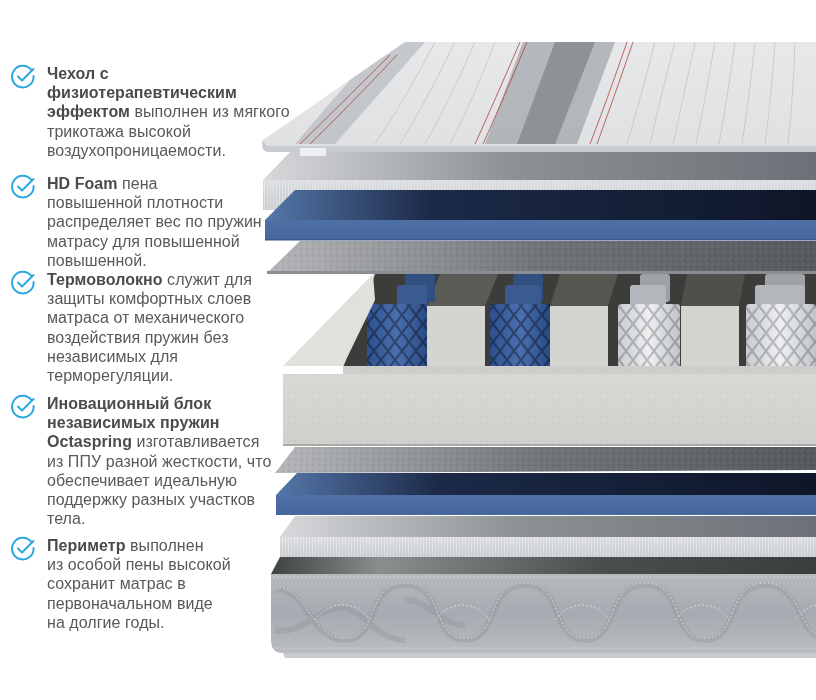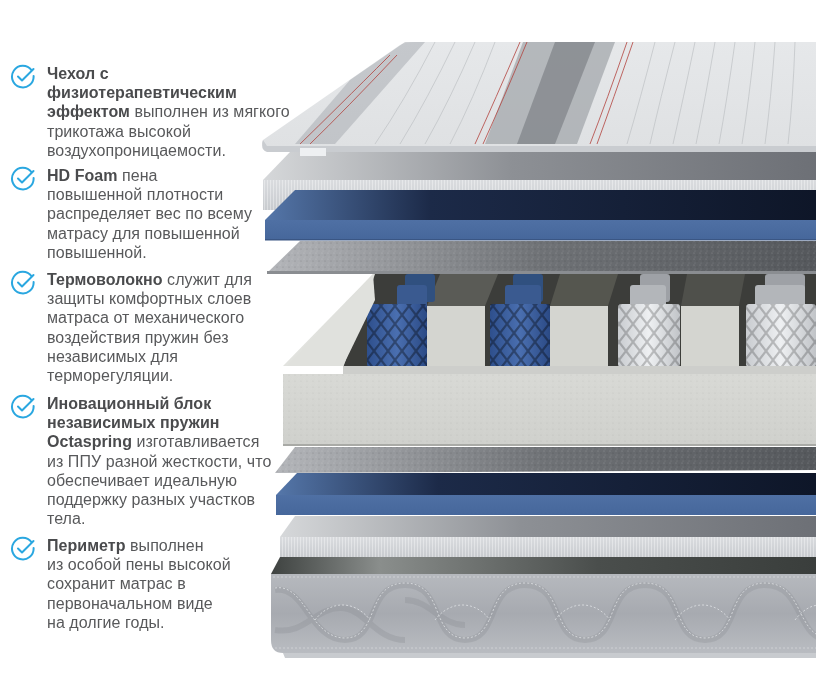--- a/index.html
+++ b/index.html
@@ -26,29 +26,29 @@
       <path d="M8 12.5 L12 16.5 L23.5 5" fill="none" stroke="#2aa7e0" stroke-width="2" stroke-linecap="round" stroke-linejoin="round"></path>
     </svg>
     <div class="feature-text">
       <div><b>Чехол с физиотерапевтическим</b><span></span></div>
       <div><b>эффектом</b><span> выполнен из мягкого</span></div>
       <div><span>трикотажа высокой</span></div>
       <div><span>воздухопроницаемости.</span></div>
     </div>
   </div>
 
-  <div class="feature" style="top:166px">
+  <div class="feature" style="top:174px">
     <svg class="check" viewBox="0 0 26 26">
       <path d="M21.5 6.2 A10.8 10.8 0 1 0 23.6 12" fill="none" stroke="#2aa7e0" stroke-width="2" stroke-linecap="round"></path>
       <path d="M8 12.5 L12 16.5 L23.5 5" fill="none" stroke="#2aa7e0" stroke-width="2" stroke-linecap="round" stroke-linejoin="round"></path>
     </svg>
     <div class="feature-text">
       <div><b>HD Foam</b><span> пена</span></div>
       <div><span>повышенной плотности</span></div>
-      <div><span>распределяет вес по всему</span></div>
+      <div><span>распределяет вес по пружин</span></div>
       <div><span>матрасу для повышенной</span></div>
       <div><span>повышенной.</span></div>
     </div>
   </div>
 
   <div class="feature" style="top:270px">
     <svg class="check" viewBox="0 0 26 26">
       <path d="M21.5 6.2 A10.8 10.8 0 1 0 23.6 12" fill="none" stroke="#2aa7e0" stroke-width="2" stroke-linecap="round"></path>
       <path d="M8 12.5 L12 16.5 L23.5 5" fill="none" stroke="#2aa7e0" stroke-width="2" stroke-linecap="round" stroke-linejoin="round"></path>
     </svg>

